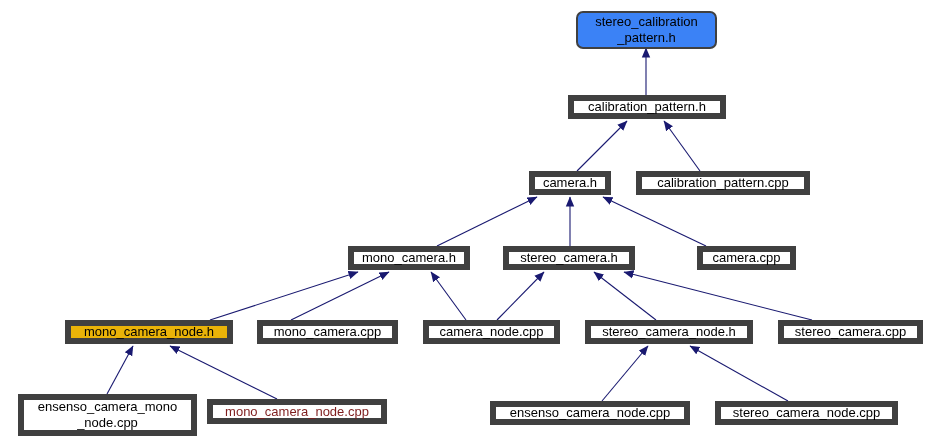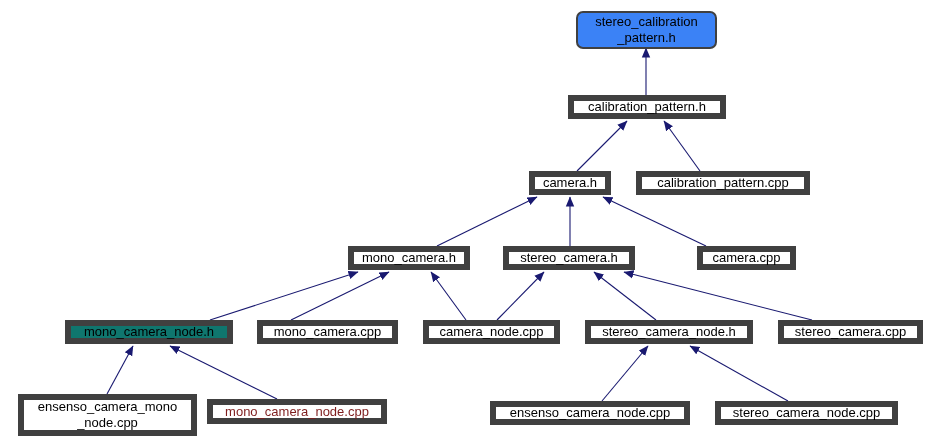--- a/index.html
+++ b/index.html
@@ -84,21 +84,21 @@
     </div>
     <div class="node" style="left: 348px; top: 246px; width: 122px; height: 24px; border-color: rgb(64, 64, 64); background: rgb(255, 255, 255);">
       <span class="node-label" style="color: rgb(0, 0, 0);">mono_camera.h</span>
     </div>
     <div class="node" style="left: 503px; top: 246px; width: 132px; height: 24px; border-color: rgb(64, 64, 64); background: rgb(255, 255, 255);">
       <span class="node-label" style="color: rgb(0, 0, 0);">stereo_camera.h</span>
     </div>
     <div class="node" style="left: 659px; top: 246px; width: 99px; height: 24px; border-color: rgb(64, 64, 64); background: rgb(255, 255, 255); margin-left: 38px;">
       <span class="node-label" style="color: rgb(0, 0, 0);">camera.cpp</span>
     </div>
-    <div class="node" style="left: 65px; top: 320px; width: 168px; height: 24px; border-color: rgb(64, 64, 64); background: #0f766e;">
+    <div class="node" style="left: 65px; top: 320px; width: 168px; height: 24px; border-color: rgb(64, 64, 64); background: #eab308;">
       <span class="node-label" style="color: rgb(0, 0, 0);">mono_camera_node.h</span>
     </div>
     <div class="node" style="left: 257px; top: 320px; width: 141px; height: 24px; border-color: rgb(64, 64, 64); background: rgb(255, 255, 255);">
       <span class="node-label" style="color: rgb(0, 0, 0);">mono_camera.cpp</span>
     </div>
     <div class="node" style="left: 423px; top: 320px; width: 137px; height: 24px; border-color: rgb(64, 64, 64); background: rgb(255, 255, 255);">
       <span class="node-label" style="color: rgb(0, 0, 0);">camera_node.cpp</span>
     </div>
     <div class="node" style="left: 585px; top: 320px; width: 168px; height: 24px; border-color: rgb(64, 64, 64); background: rgb(255, 255, 255);">
       <span class="node-label" style="color: rgb(0, 0, 0);">stereo_camera_node.h</span>

